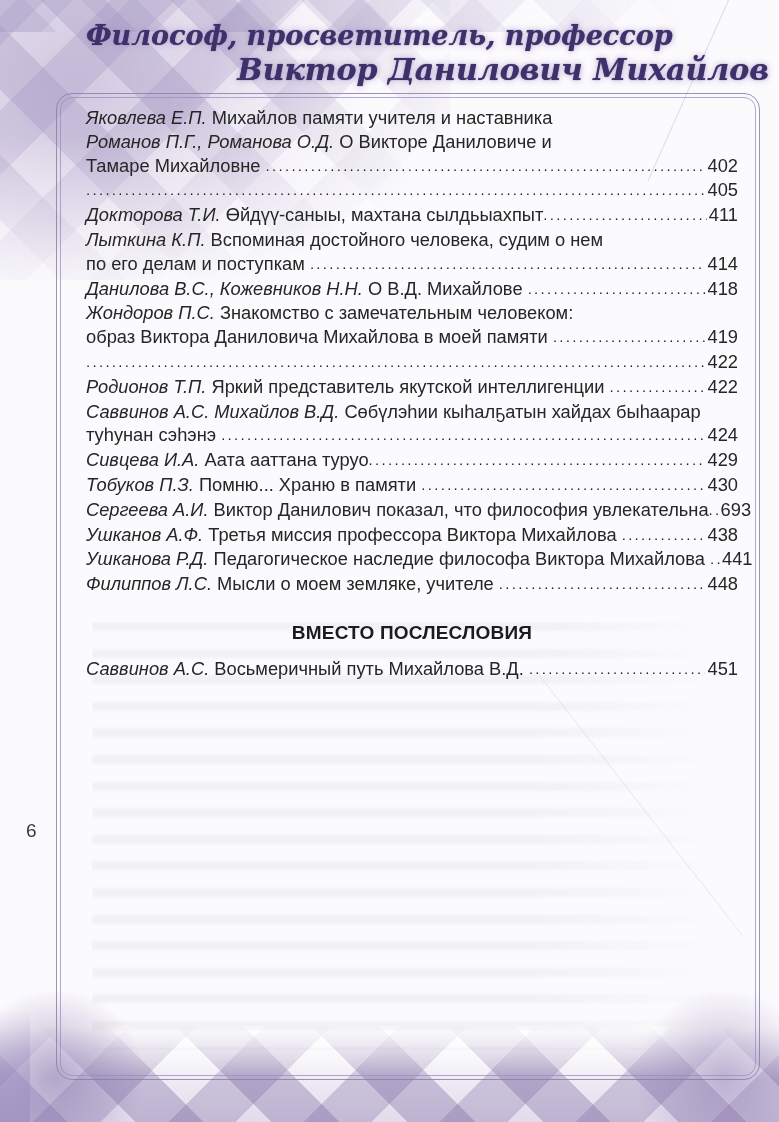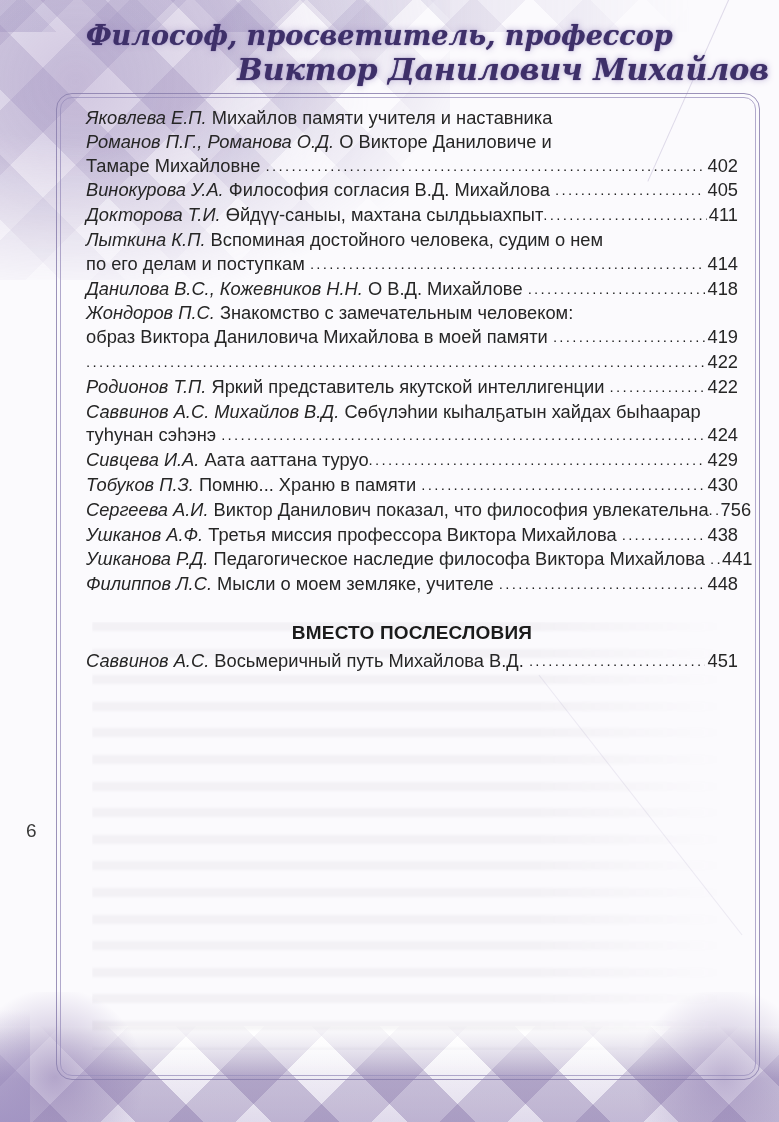--- a/index.html
+++ b/index.html
@@ -98,21 +98,21 @@
   .it{font-style:italic;}
   .dots{
     flex:1;min-width:10px;overflow:hidden;white-space:nowrap;
     font-size:15px;letter-spacing:2.3px;color:#1f1f1f;
     transform:translateY(-1px);
   }
   .dots::after{content:"........................................................................................................................................................................................................";}
   .pg{padding-left:2px;}
   .section-heading{
     text-align:center;font-weight:700;font-size:19px;
-    margin-top:24px;margin-bottom:4px;line-height:24px;
+    margin-top:24px;margin-bottom:12px;line-height:24px;
     letter-spacing:0.2px;color:#1c1c1c;
   }
   
   .folio{
     position:absolute;left:26px;top:820px;
     font-size:19px;color:#3a3a3a;z-index:4;
   }
 </style>
 </head>
 <body>
@@ -144,21 +144,20 @@
         </div>
         <div class="toc-line">
           <span class="line-text"><span class="it">Романов П.Г., Романова О.Д.</span><span> О Викторе Даниловиче и</span></span>
         </div>
         <div class="toc-line">
           <span class="line-text"><span>Тамаре Михайловне </span></span>
           <span class="dots"></span>
           <span class="pg">402</span>
         </div>
         <div class="toc-line">
-          <span class="line-text"><span class="it">Винокурова У.А.</span><span> Философия согласия В.Д. Михайлова </span></span>
           <span class="dots"></span>
           <span class="pg">405</span>
         </div>
         <div class="toc-line">
           <span class="line-text"><span class="it">Докторова Т.И.</span><span> Өйдүү-саныы, махтана сылдьыахпыт</span></span>
           <span class="dots"></span>
           <span class="pg">411</span>
         </div>
         <div class="toc-line">
           <span class="line-text"><span class="it">Лыткина К.П.</span><span> Вспоминая достойного человека, судим о нем</span></span>
@@ -204,21 +203,21 @@
           <span class="pg">429</span>
         </div>
         <div class="toc-line">
           <span class="line-text"><span class="it">Тобуков П.З.</span><span> Помню... Храню в памяти </span></span>
           <span class="dots"></span>
           <span class="pg">430</span>
         </div>
         <div class="toc-line">
           <span class="line-text"><span class="it">Сергеева А.И.</span><span> Виктор Данилович показал, что философия увлекательна</span></span>
           <span class="dots"></span>
-          <span class="pg">756</span>
+          <span class="pg">693</span>
         </div>
         <div class="toc-line">
           <span class="line-text"><span class="it">Ушканов А.Ф.</span><span> Третья миссия профессора Виктора Михайлова </span></span>
           <span class="dots"></span>
           <span class="pg">438</span>
         </div>
         <div class="toc-line">
           <span class="line-text"><span class="it">Ушканова Р.Д.</span><span> Педагогическое наследие философа Виктора Михайлова </span></span>
           <span class="dots"></span>
           <span class="pg">441</span>

